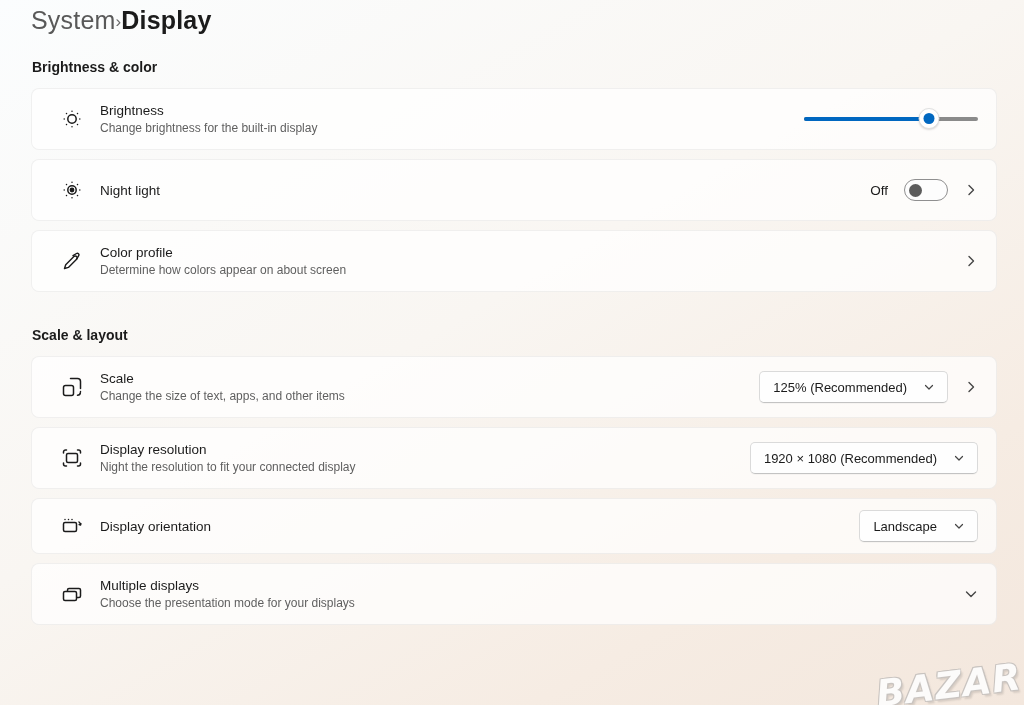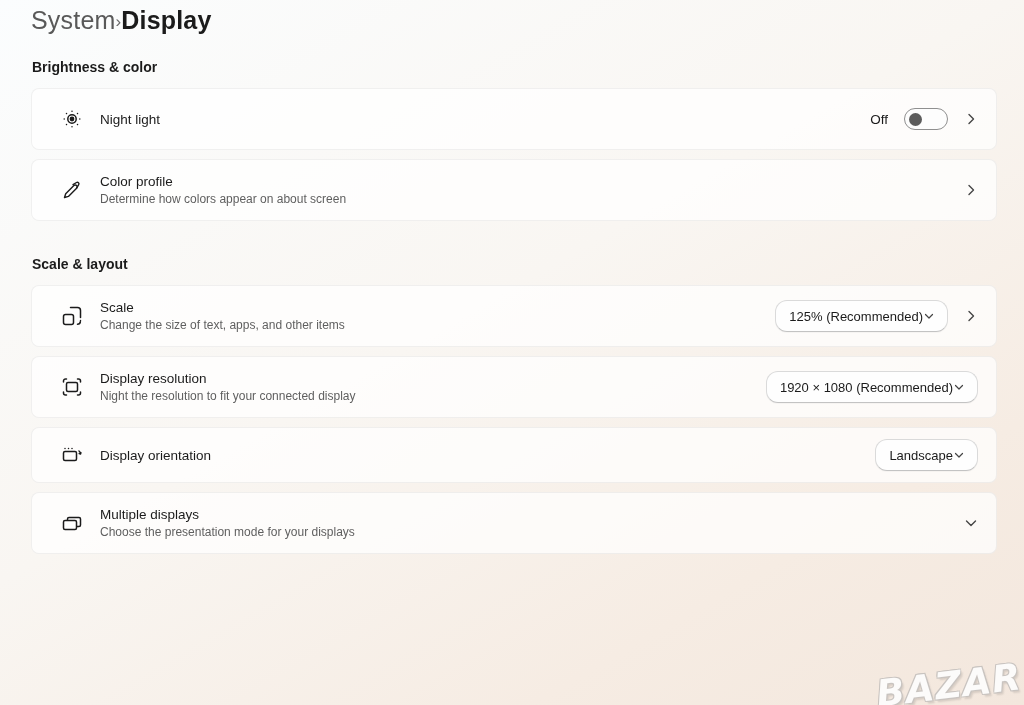--- a/index.html
+++ b/index.html
@@ -57,21 +57,21 @@
     width: 44px; height: 22px; border-radius: 11px;
     border: 1px solid #8f8f8f; background: #fdfdfd;
     display: flex; align-items: center; padding: 0 4px; cursor: pointer;
   }
   .toggle-knob { width: 13px; height: 13px; border-radius: 50%; background: #5c5c5c; }
 
   
   .dropdown {
     height: 32px; background: #fefefe;
     border: 1px solid #dadada; border-bottom-color: #c3c3c3;
-    border-radius: 12px; display: flex; align-items: center; 
+    border-radius: 5px; display: flex; align-items: center; gap: 16px;
     padding: 0 12px 0 13px; font-size: 13px; color: #1b1b1b; cursor: pointer;
     box-shadow: 0 1px 1px rgba(0,0,0,0.03);
     margin-left: 36px;
   }
   .chev { display: flex; align-items: center; justify-content: center; cursor: pointer; }
 
   .watermark {
     position: absolute; right: 2px; bottom: -2px;
     font-family: "DejaVu Sans", sans-serif;
     font-size: 37px; font-weight: 800; font-style: italic;
@@ -90,20 +90,39 @@
   <div class="breadcrumb">
     <span class="crumb-parent">System</span>
     <span class="crumb-sep">›</span>
     <span class="crumb-current">Display</span>
   </div>
 
   <div class="section-title first">Brightness &amp; color</div>
 
   <div class="cards">
 
+    <div class="card">
+      <span class="row-icon">
+        <svg width="24" height="24" viewBox="0 0 24 24" fill="none" stroke="#1b1b1b" stroke-width="1.5" stroke-linecap="round">
+          <circle cx="12" cy="12" r="4.2"></circle>
+          <path d="M12 4.2v.01M12 19.8v.01M4.2 12h.01M19.8 12h.01M6.5 6.5l.01.01M17.5 17.5l.01.01M6.5 17.5l.01-.01M17.5 6.5l.01-.01"></path>
+        </svg>
+      </span>
+      <div class="row-text">
+        <span class="row-title">Brightness</span>
+        <span class="row-subtitle">Change brightness for the built-in display</span>
+      </div>
+      <div class="row-controls">
+        <div class="slider" id="brightness-slider">
+          <div class="slider-track"></div>
+          <div class="slider-fill" id="slider-fill" style="width: 72%;"></div>
+          <div class="slider-thumb" id="slider-thumb" style="left: 72%;"></div>
+        </div>
+      </div>
+    </div>
 
     <div class="card">
       <span class="row-icon">
         <svg width="24" height="24" viewBox="0 0 24 24" fill="none" stroke="#1b1b1b" stroke-width="1.5" stroke-linecap="round">
           <circle cx="12" cy="12" r="4.2"></circle>
           <path d="M12.5 8.1a4.2 4.2 0 0 0 0 7.8 4.2 4.2 0 0 1 0-7.8z" fill="#1b1b1b" stroke="none"></path>
           <circle cx="12" cy="12" r="2.4" fill="#1b1b1b" stroke="none"></circle>
           <path d="M12 4.2v.01M12 19.8v.01M4.2 12h.01M19.8 12h.01M6.5 6.5l.01.01M17.5 17.5l.01.01M6.5 17.5l.01-.01M17.5 6.5l.01-.01"></path>
         </svg>
       </span>

